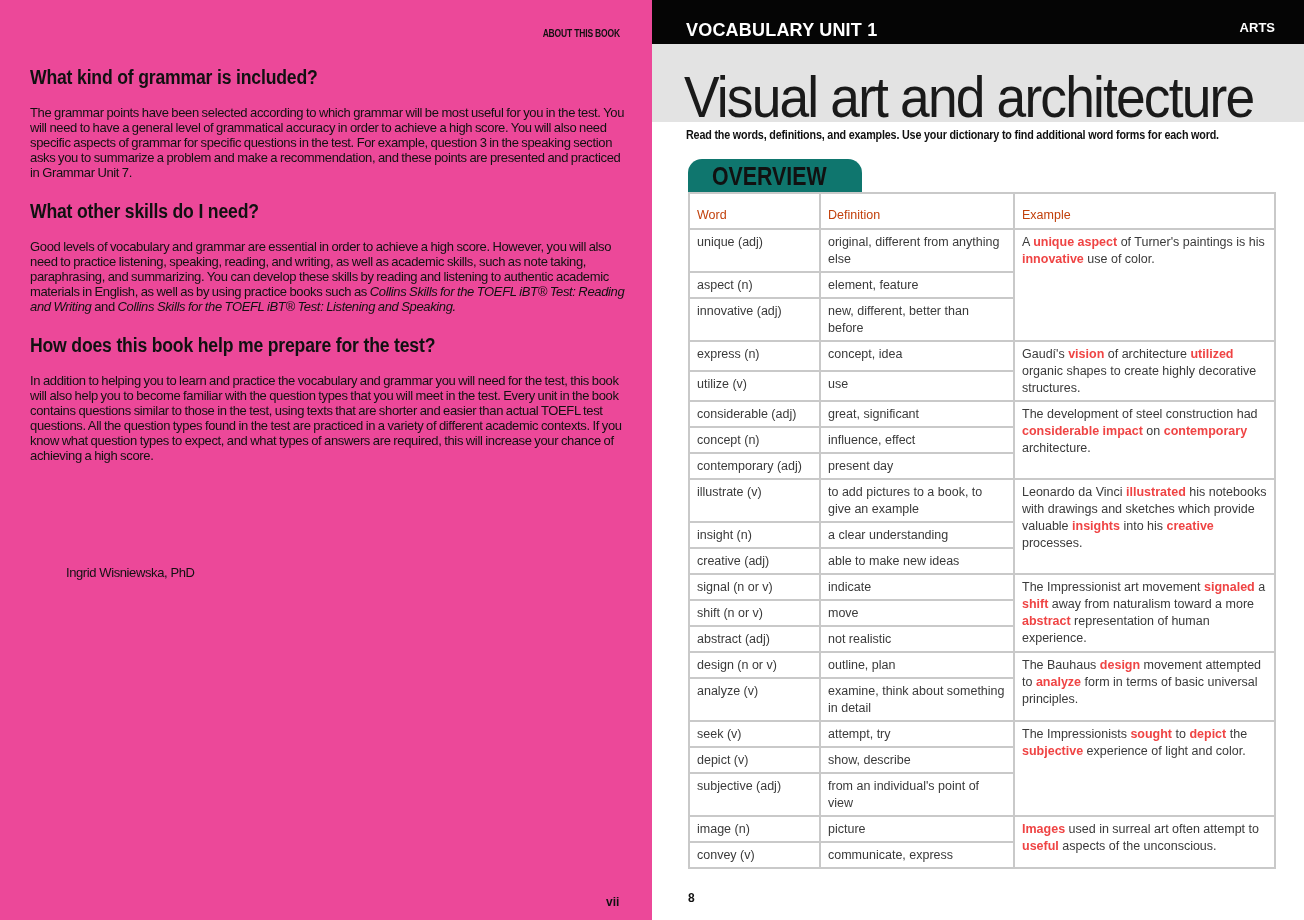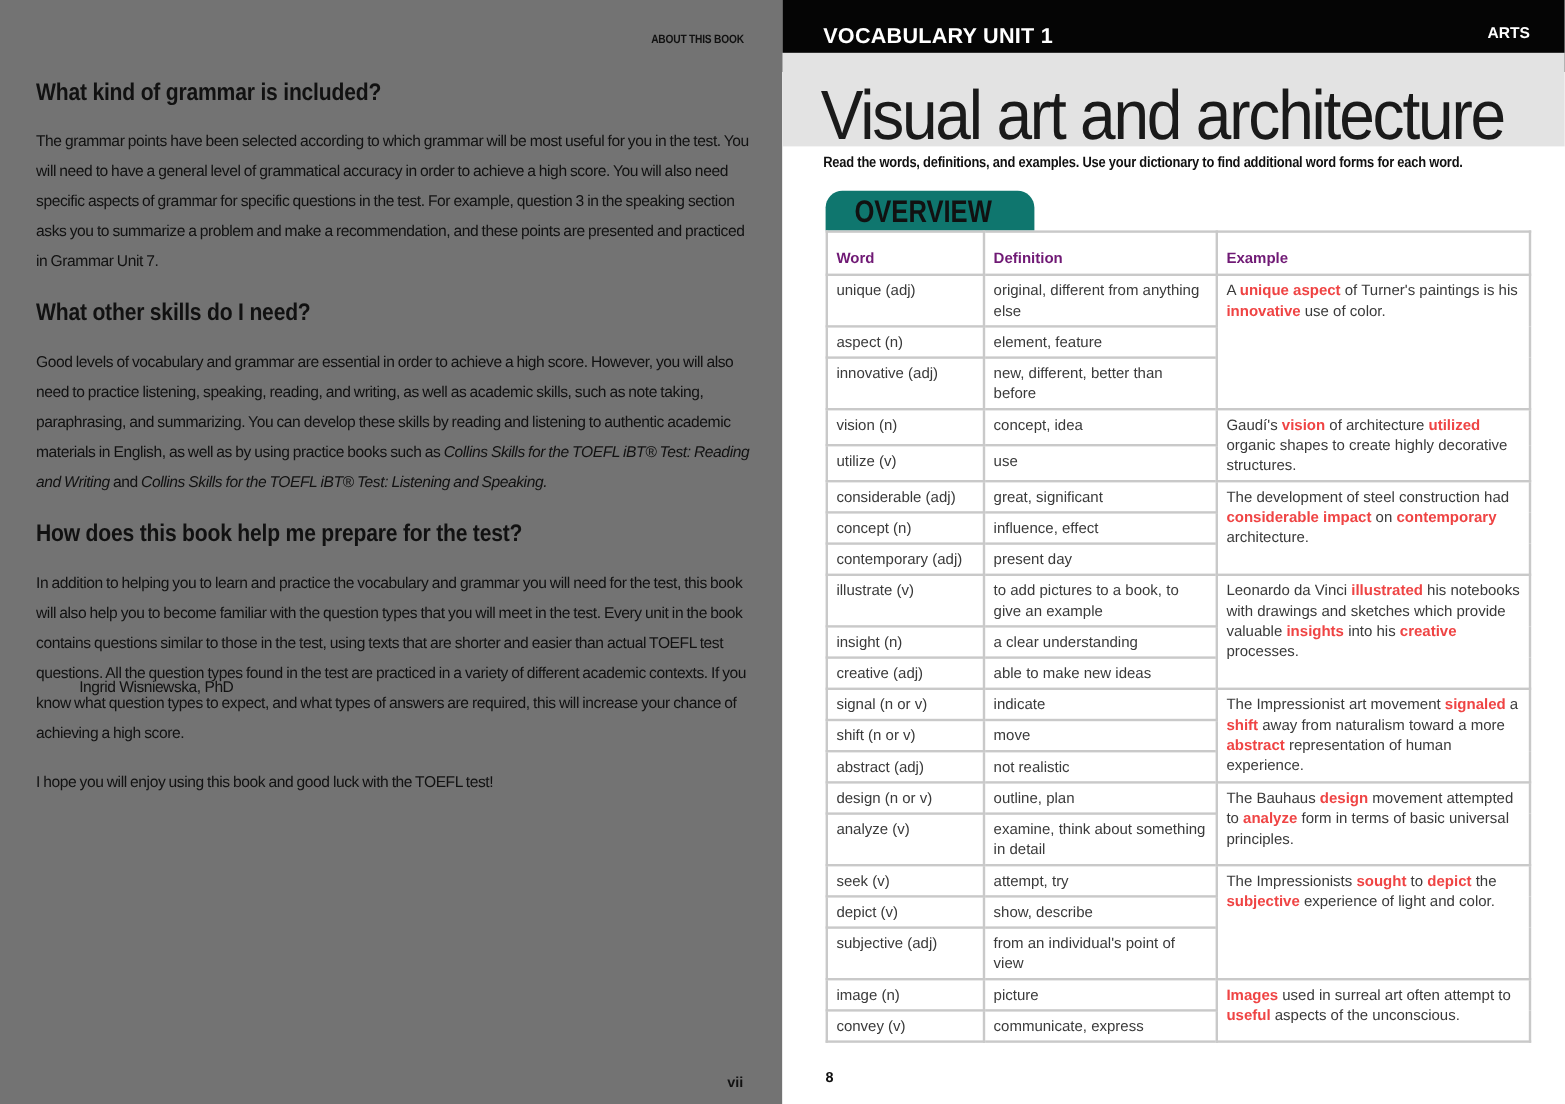--- a/index.html
+++ b/index.html
@@ -3,37 +3,37 @@
 <meta charset="utf-8">
 <style>
   html, body { margin: 0; padding: 0; }
   body {
     width: 1304px; height: 920px; overflow: hidden;
     background: #ffffff; position: relative;
     font-family: "Liberation Sans", sans-serif;
     color: #111;
   }
   .page { position: absolute; top: 0; height: 920px; }
-  .left { left: 0; width: 652px; background: #737373; }
+  .left { left: 0; width: 652px; background: #ec4899; }
   .right { left: 652px; width: 652px; background: #ffffff; }
 
   
   .running-head {
     position: absolute; top: 28px; right: 32px;
     font-size: 10px; font-weight: bold; letter-spacing: -0.2px;
     transform: scaleX(0.85); transform-origin: right center;
   }
   .left-content { position: absolute; left: 30px; top: 66px; width: 600px; }
   .left h2 {
     margin: 0 0 10px 0; font-size: 20px; font-weight: bold;
     transform: scaleX(0.88); transform-origin: left center;
     white-space: nowrap; letter-spacing: -0.2px;
   }
   .left p {
-    margin: 16px 0 6px 0; font-size: 13px; line-height: 25px;
+    margin: 16px 0 6px 0; font-size: 13px; line-height: 15px;
     letter-spacing: -0.35px; word-spacing: -0.5px;
   }
   .section { margin-bottom: 20px; }
   .signature {
     position: absolute; left: 26px; top: 565px; font-size: 13px;
     letter-spacing: -0.4px;
     margin-left: 40px;
   }
   .page-num-left {
     position: absolute; left: 606px; top: 895px; font-size: 12px; font-weight: bold;
@@ -79,21 +79,21 @@
 
   table.vocab {
     position: absolute; left: 36px; top: 192px; width: 588px;
     border-collapse: collapse; font-size: 12.5px; color: #3a3a3a;
   }
   table.vocab td, table.vocab th {
     border: 2px solid #c9c9c9; padding: 4px 7px 3px 7px;
     vertical-align: top; line-height: 17px; text-align: left;
   }
   table.vocab th {
-    font-weight: bold; color: #701a75; height: 26px; vertical-align: bottom;
+    font-weight: normal; color: #c2410c; height: 26px; vertical-align: bottom;
     padding-bottom: 4px;
   }
   table.vocab td.word { width: 115px; border-radius: 12px; }
   table.vocab td.def { width: 178px; }
   table.vocab td.ex { width: 245px; }
   table.vocab td b { color: #ef4444; }
 
   .page-num-right {
     position: absolute; left: 36px; top: 891px; font-size: 12px; font-weight: bold;
   }
@@ -111,21 +111,20 @@
     </div>
 
     <div class="section">
       <h2>What other skills do I need?</h2>
       <p><span>Good levels of vocabulary and grammar are essential in order to achieve a high score. However, you will also need to practice listening, speaking, reading, and writing, as well as academic skills, such as note taking, paraphrasing, and summarizing. You can develop these skills by reading and listening to authentic academic materials in English, as well as by using practice books such as </span><i>Collins Skills for the TOEFL iBT® Test: Reading and Writing</i><span> and </span><i>Collins Skills for the TOEFL iBT® Test: Listening and Speaking.</i></p>
     </div>
 
     <div class="section">
       <h2>How does this book help me prepare for the test?</h2>
       <p>In addition to helping you to learn and practice the vocabulary and grammar you will need for the test, this book will also help you to become familiar with the question types that you will meet in the test. Every unit in the book contains questions similar to those in the test, using texts that are shorter and easier than actual TOEFL test questions. All the question types found in the test are practiced in a variety of different academic contexts. If you know what question types to expect, and what types of answers are required, this will increase your chance of achieving a high score.</p>
-      <p>I hope you will enjoy using this book and good luck with the TOEFL test!</p>
     </div>
   </div>
 
   <div class="signature">Ingrid Wisniewska, PhD</div>
   <div class="page-num-left">vii</div>
 </div>
 
 <div class="page right">
   <div class="unit-bar">
     <div class="unit-label">VOCABULARY UNIT 1</div>
@@ -155,21 +154,21 @@
         </tr>
         <tr>
           <td class="word">aspect (n)</td>
           <td class="def">element, feature</td>
         </tr>
         <tr>
           <td class="word">innovative (adj)</td>
           <td class="def">new, different, better than before</td>
         </tr>
         <tr>
-          <td class="word">vision (n)</td>
+          <td class="word">express (n)</td>
           <td class="def">concept, idea</td>
           <td class="ex" rowspan="2">Gaudí's <b>vision</b> of architecture <b>utilized</b> organic shapes to create highly decorative structures.</td>
         </tr>
         <tr>
           <td class="word">utilize (v)</td>
           <td class="def">use</td>
         </tr>
         <tr>
           <td class="word">considerable (adj)</td>
           <td class="def">great, significant</td>

